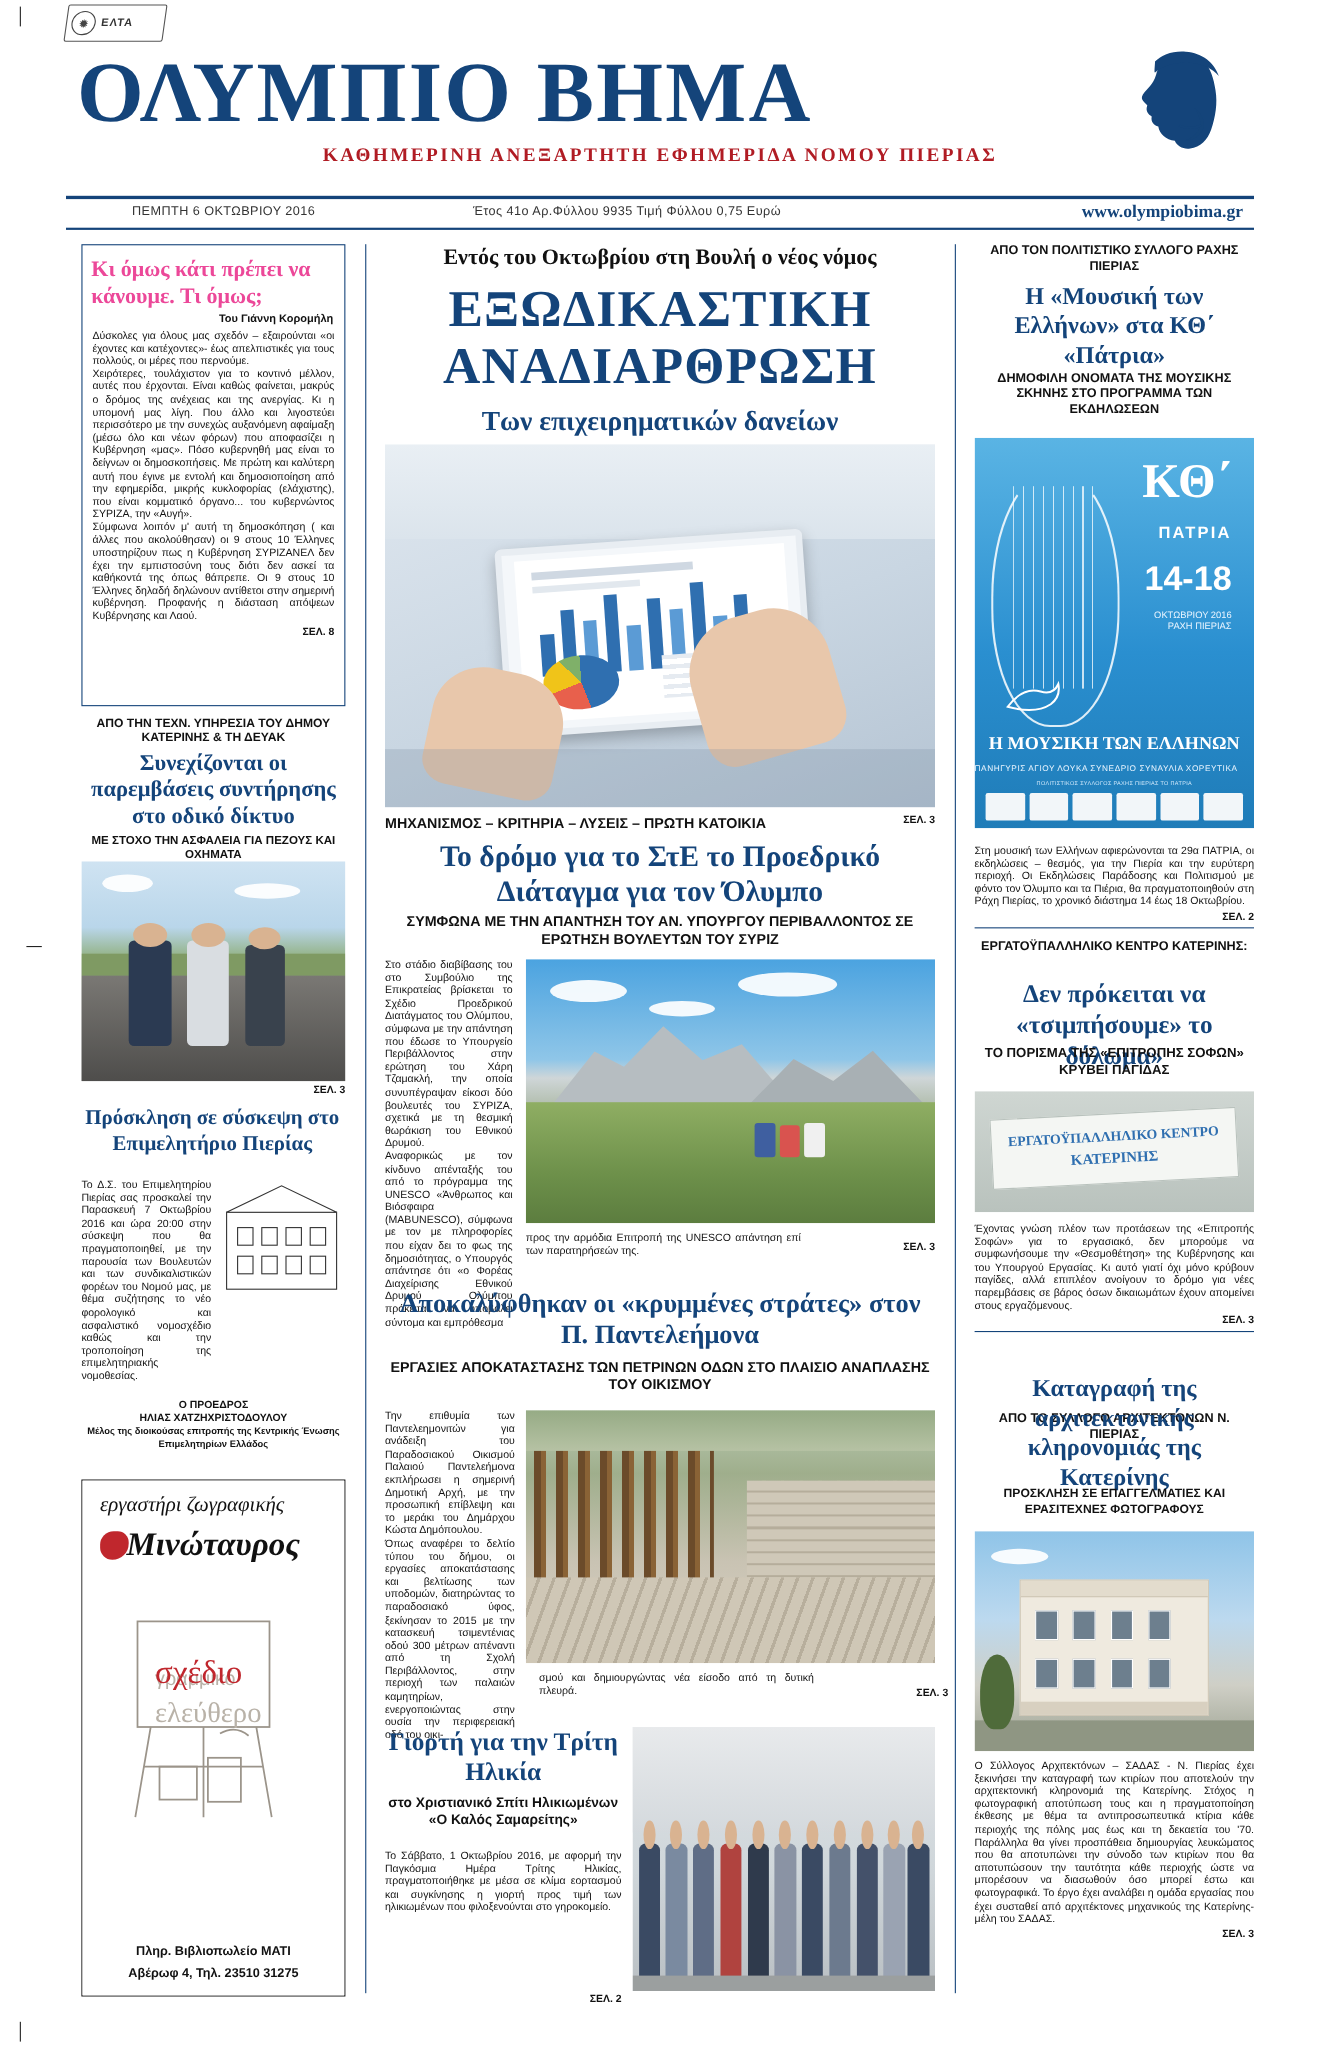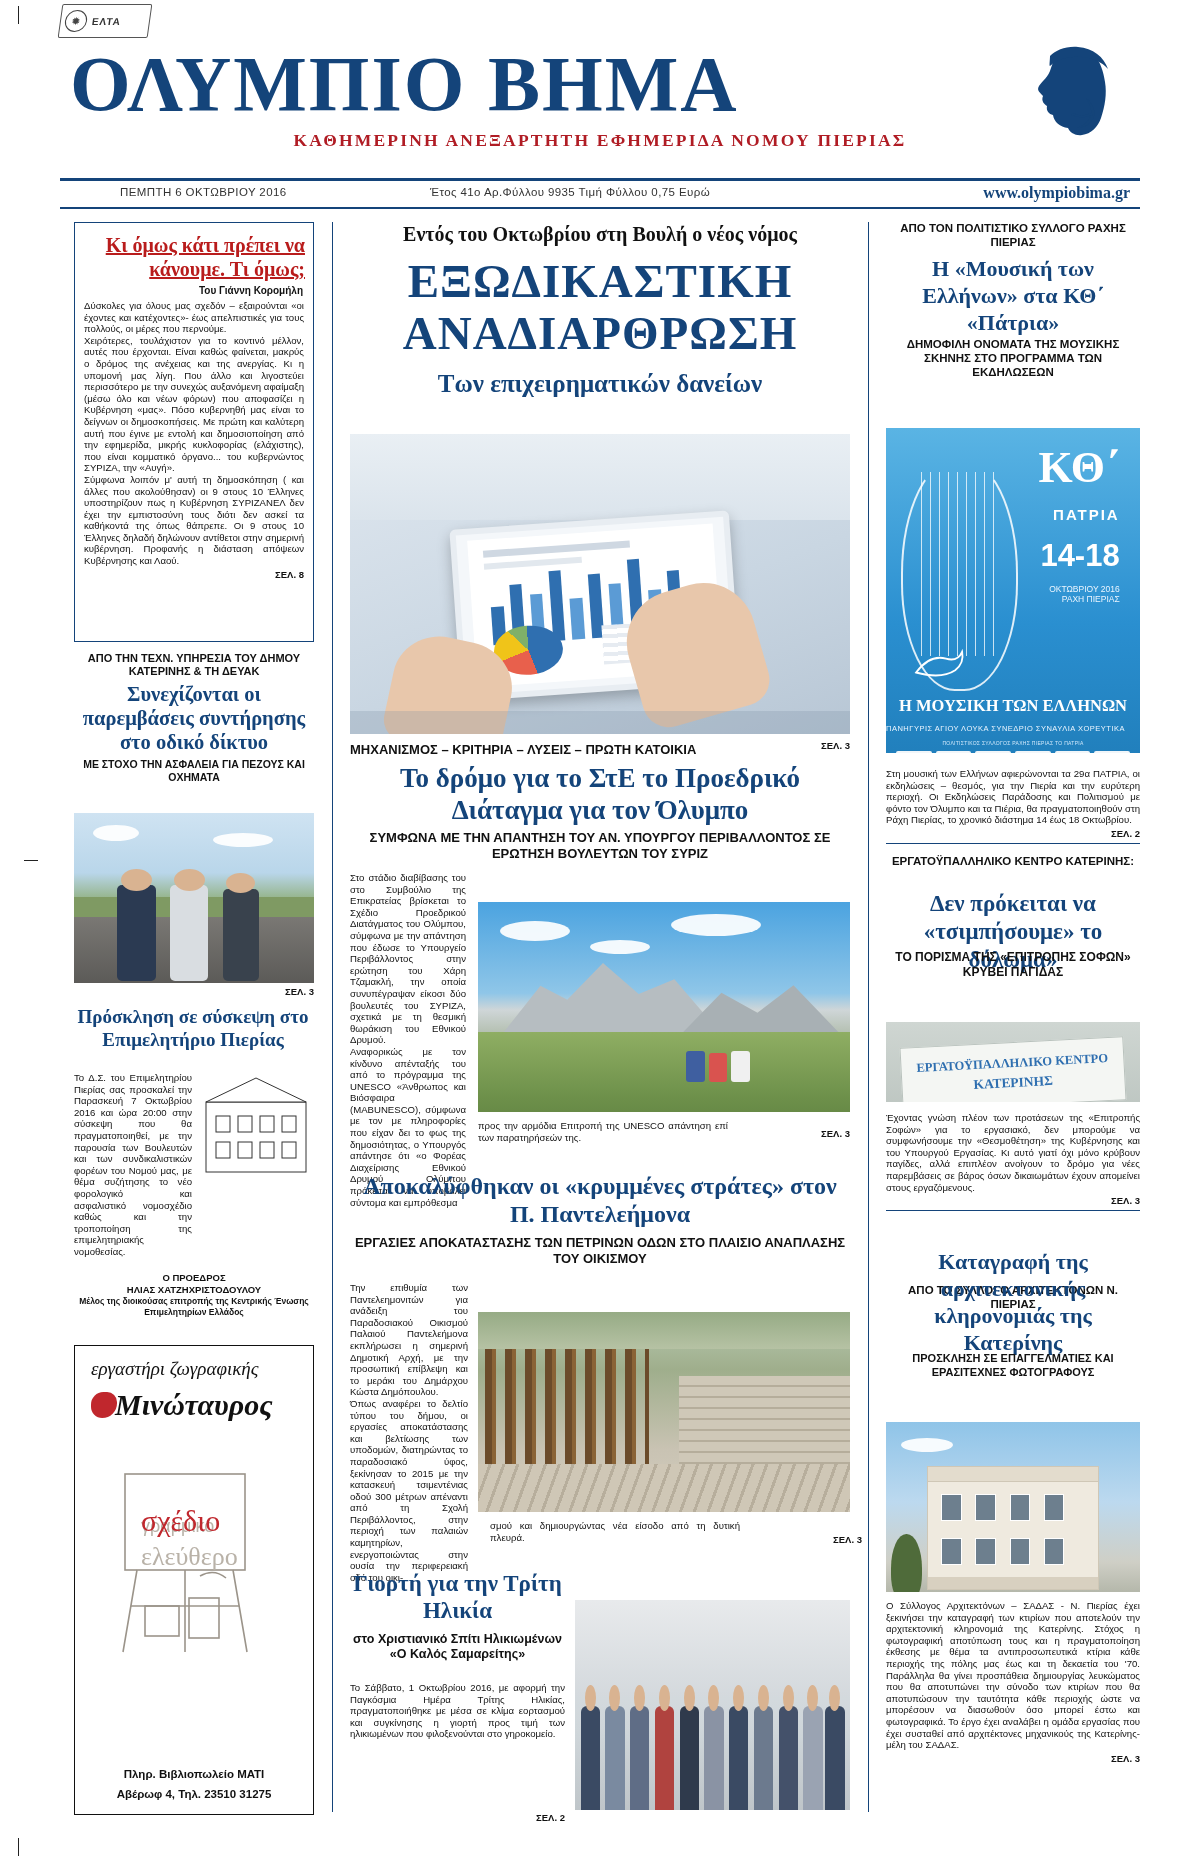--- a/index.html
+++ b/index.html
@@ -84,22 +84,22 @@
   .vline { position: absolute; background: #14447a; width: 1.2px; }
   .hline { position: absolute; background: #14447a; height: 1.2px; }
   .imgbox { position: absolute; overflow: hidden; }
 
   
   #left-box1 {
     left: 74px; top: 222px; width: 240px; height: 420px;
     border: 1.5px solid #14447a;
   }
   #left-box1 .h {
-    font-family: "Liberation Serif", serif; font-weight: bold; color: #b91c1c;
-    font-size: 20px; line-height: 24px; text-align: right; padding: 10px 8px 0; text-decoration: underline;
+    font-family: "Liberation Serif", serif; font-weight: bold; color: #ec4899;
+    font-size: 20px; line-height: 24px; text-align: left; padding: 10px 8px 0;
   }
   #left-box1 .byline {
     font-size: 10px; font-weight: bold; text-align: right; padding: 4px 10px 4px 0; color:#111;
   }
   #left-box1 .body-text { padding: 0 9px; }
 
   #left-h2 { left: 74px; top: 652px; width: 240px; }
   #left-h2 .k { font-size: 11px; font-weight: bold; text-align: center; line-height: 13px; }
   #left-h2 .t {
     font-family: "Liberation Serif", serif; font-weight: bold; color: #14447a;
@@ -182,21 +182,21 @@
   #r-t3 {
     left: 886px; top: 1248px; width: 254px; text-align: center;
     font-family: "Liberation Serif", serif; font-weight: bold; color: #14447a;
     font-size: 22px; line-height: 27px;
   }
   #r-s3 { left: 886px; top: 1352px; width: 254px; text-align: center; font-size: 11px; font-weight: bold; line-height: 13.5px; }
   #r-photo3 { left: 886px; top: 1392px; width: 254px; height: 200px; }
   #r-b3 { left: 886px; top: 1600px; width: 254px; }
 
   
-  .ph { width: 100%; height: 100%; position: relative; overflow: hidden; margin-top: 30px; }
+  .ph { width: 100%; height: 100%; position: relative; overflow: hidden; }
   
   .tablet-scene { background: linear-gradient(160deg,#dfe7ef 0%,#c9d6e2 55%,#b5c4d3 100%); }
   .tablet {
     position: absolute; left: 21%; top: 26%; width: 56%; height: 52%;
     background: #f4f7fa; border: 6px solid #e8edf2; border-radius: 6px;
     box-shadow: 0 6px 14px rgba(0,0,0,.25);
     transform: rotate(-4deg);
   }
   .tablet .screen { position: absolute; inset: 4%; background: #fff; }
   .bar { position: absolute; bottom: 28%; background: #2f6fb0; width: 5%; }

